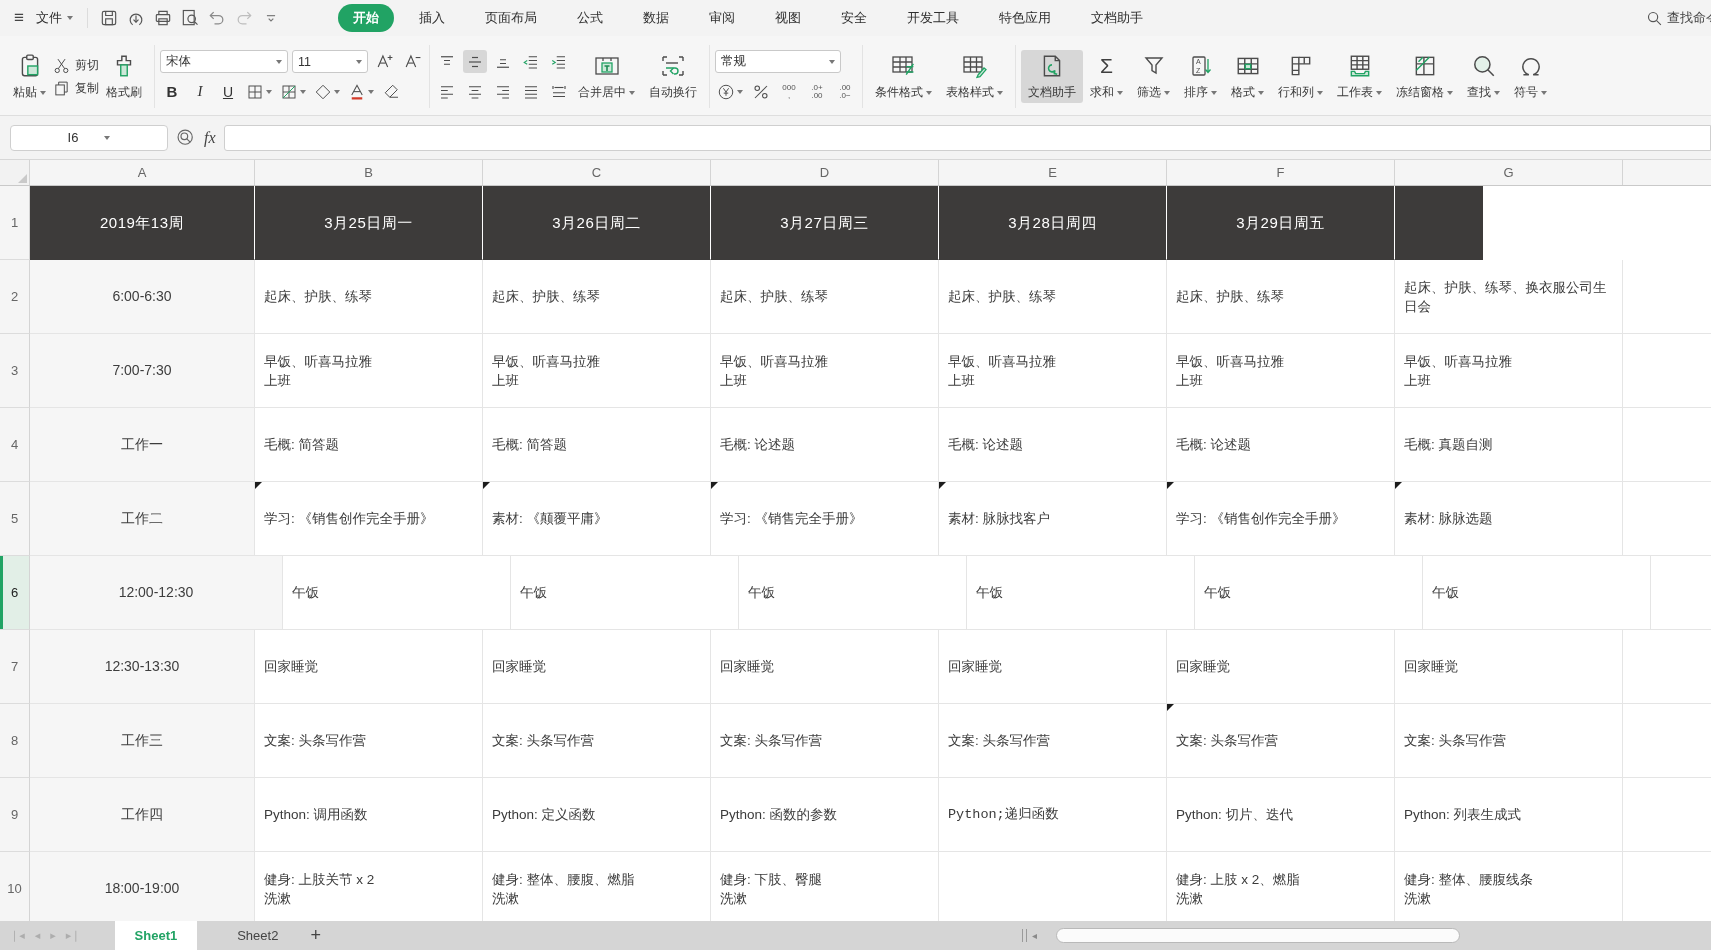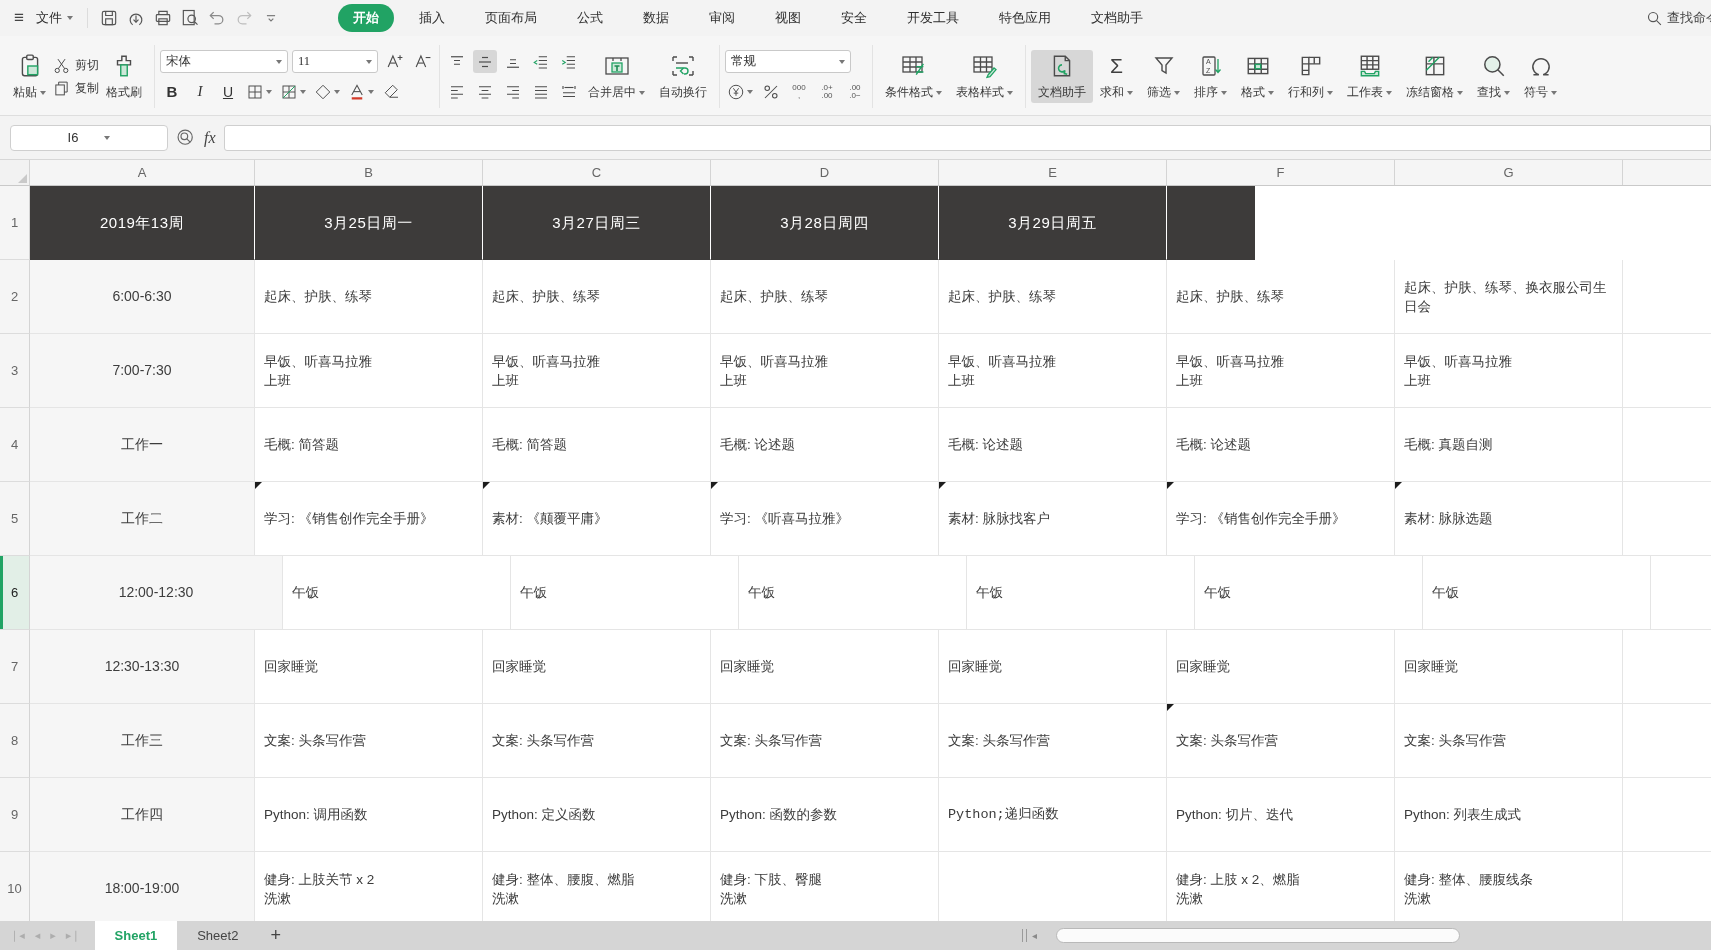--- a/index.html
+++ b/index.html
@@ -58,21 +58,21 @@
   .rownum.active { background:#e2efe7; box-shadow:inset 3px 0 0 #21a364; color:#222; }
   .cell { border-right:1px solid #e5e5e5; border-bottom:1px solid #e5e5e5; display:flex; align-items:center; padding:4px 9px; font-size:13.5px; color:#3b3b3b; white-space:pre-line; position:relative; line-height:19px; flex:0 0 auto; overflow:hidden; }
   .cell.acol { background:#f6f6f6; justify-content:center; text-align:center; font-size:14px; color:#3d3d3d; }
   .grow.hrow { height:74px; }
   .grow.hrow .cell { background:#3d3b3a; color:#fff; justify-content:center; text-align:center; font-size:15px; font-weight:500; border-right:1px solid #fff; border-bottom:1px solid #3d3b3a; letter-spacing:0.5px; }
   .cell.commented::before { content:''; position:absolute; top:0; left:0; border-top:7px solid #1c1c1c; border-right:7px solid transparent; }
 
   
   .sheetbar { height:29px; background:#d5d5d5; display:flex; align-items:center; font-size:13px; color:#555; flex:0 0 auto; position:relative; }
   .navarrows { display:flex; align-items:center; gap:10px; padding:0 14px 0 10px; color:#adadad; font-size:11px; }
-  .stab { height:29px; display:flex; align-items:center; padding:0 20px; color:#444; }
+  .stab { height:29px; display:flex; align-items:center; padding:0 20px; color:#444;margin-left:20px; }
   .stab.active { background:#fff; color:#21a364; font-weight:bold; }
   .addsheet { padding:0 12px; font-size:18px; color:#444; }
   .hsplit { position:absolute; left:1022px; top:0; height:29px; display:flex; align-items:center; gap:5px; color:#8a8a8a; }
   .hsplit .bars { width:5px; height:13px; border-left:1px solid #9a9a9a; border-right:1px solid #9a9a9a; }
   .hthumb { position:absolute; left:1056px; top:7px; width:404px; height:15px; background:#fbfbfb; border:1px solid #b9b9b9; border-radius:8px; }
 
   svg.ico { display:block; }
 </style>
 </head>
 <body>
@@ -199,21 +199,21 @@
       </div>
     </div>
     <div class="rsep"></div>
 
     <div class="stackcol" style="gap:7px;">
       <div class="fontrow">
         <span class="combo" style="width:128px;">
           <span class="flex">宋体</span>
           <span class="caret"></span>
         </span>
-        <span class="combo" style="width:86px;font-family:Liberation Serif, serif;">
+        <span class="combo" style="width:76px;">
           <span class="flex">11</span>
           <span class="caret"></span>
         </span>
         <span class="iconbtn">
           <svg class="ico" width="19" height="19" viewBox="0 0 24 24" fill="none" stroke="#4c4c4c" stroke-width="1.4">
               <path d="M4 19 L10 5 l6 14"></path>
               <path d="M6.5 14 h7"></path>
               <path d="M19 4 v6 M16 7 h6"></path>
             </svg>
         </span>
@@ -573,20 +573,21 @@
         <div class="chcell" style="width: 228px;">E</div>
         <div class="chcell" style="width: 228px;">F</div>
         <div class="chcell" style="width: 228px;">G</div>
         <div class="chcell" style="width: 88px; border-right: none;"></div>
       </div>
     <div id="rows">
         <div class="grow hrow">
           <div class="rownum">1</div>
           <div class="cell" style="width: 225px;">2019年13周</div>
           <div class="cell" style="width: 228px;">3月25日周一</div>
+          <div class="cell" style="width: 228px;">3月26日周二</div>
           <div class="cell" style="width: 228px;">3月27日周三</div>
           <div class="cell" style="width: 228px; text-align: right;">3月28日周四</div>
           <div class="cell" style="width: 228px;">3月29日周五</div>
           <div class="cell" style="width: 88px; border-right: none;"></div>
         </div>
         <div class="grow">
           <div class="rownum">2</div>
           <div class="cell acol" style="width: 225px;">6:00-6:30</div>
           <div class="cell" style="width: 228px;">起床、护肤、练琴</div>
           <div class="cell" style="width: 228px;">起床、护肤、练琴</div>
@@ -622,21 +623,21 @@
           <div class="cell" style="width: 228px;">毛概: 论述题</div>
           <div class="cell" style="width: 228px;">毛概: 论述题</div>
           <div class="cell" style="width: 228px;">毛概: 真题自测</div>
           <div class="cell" style="width: 88px; border-right: none;"></div>
         </div>
         <div class="grow">
           <div class="rownum">5</div>
           <div class="cell acol" style="width: 225px;">工作二</div>
           <div class="cell commented" style="width: 228px;">学习: 《销售创作完全手册》</div>
           <div class="cell commented" style="width: 228px;">素材: 《颠覆平庸》</div>
-          <div class="cell commented" style="width: 228px;">学习: 《听喜马拉雅》</div>
+          <div class="cell commented" style="width: 228px;">学习: 《销售完全手册》</div>
           <div class="cell commented" style="width: 228px;">素材: 脉脉找客户</div>
           <div class="cell commented" style="width: 228px;">学习: 《销售创作完全手册》</div>
           <div class="cell commented" style="width: 228px;">素材: 脉脉选题</div>
           <div class="cell" style="width: 88px; border-right: none;"></div>
         </div>
         <div class="grow">
           <div class="rownum active">6</div>
           <div class="cell acol" style="width: 253px;">12:00-12:30</div>
           <div class="cell" style="width: 228px;">午饭</div>
           <div class="cell" style="width: 228px;">午饭</div>

